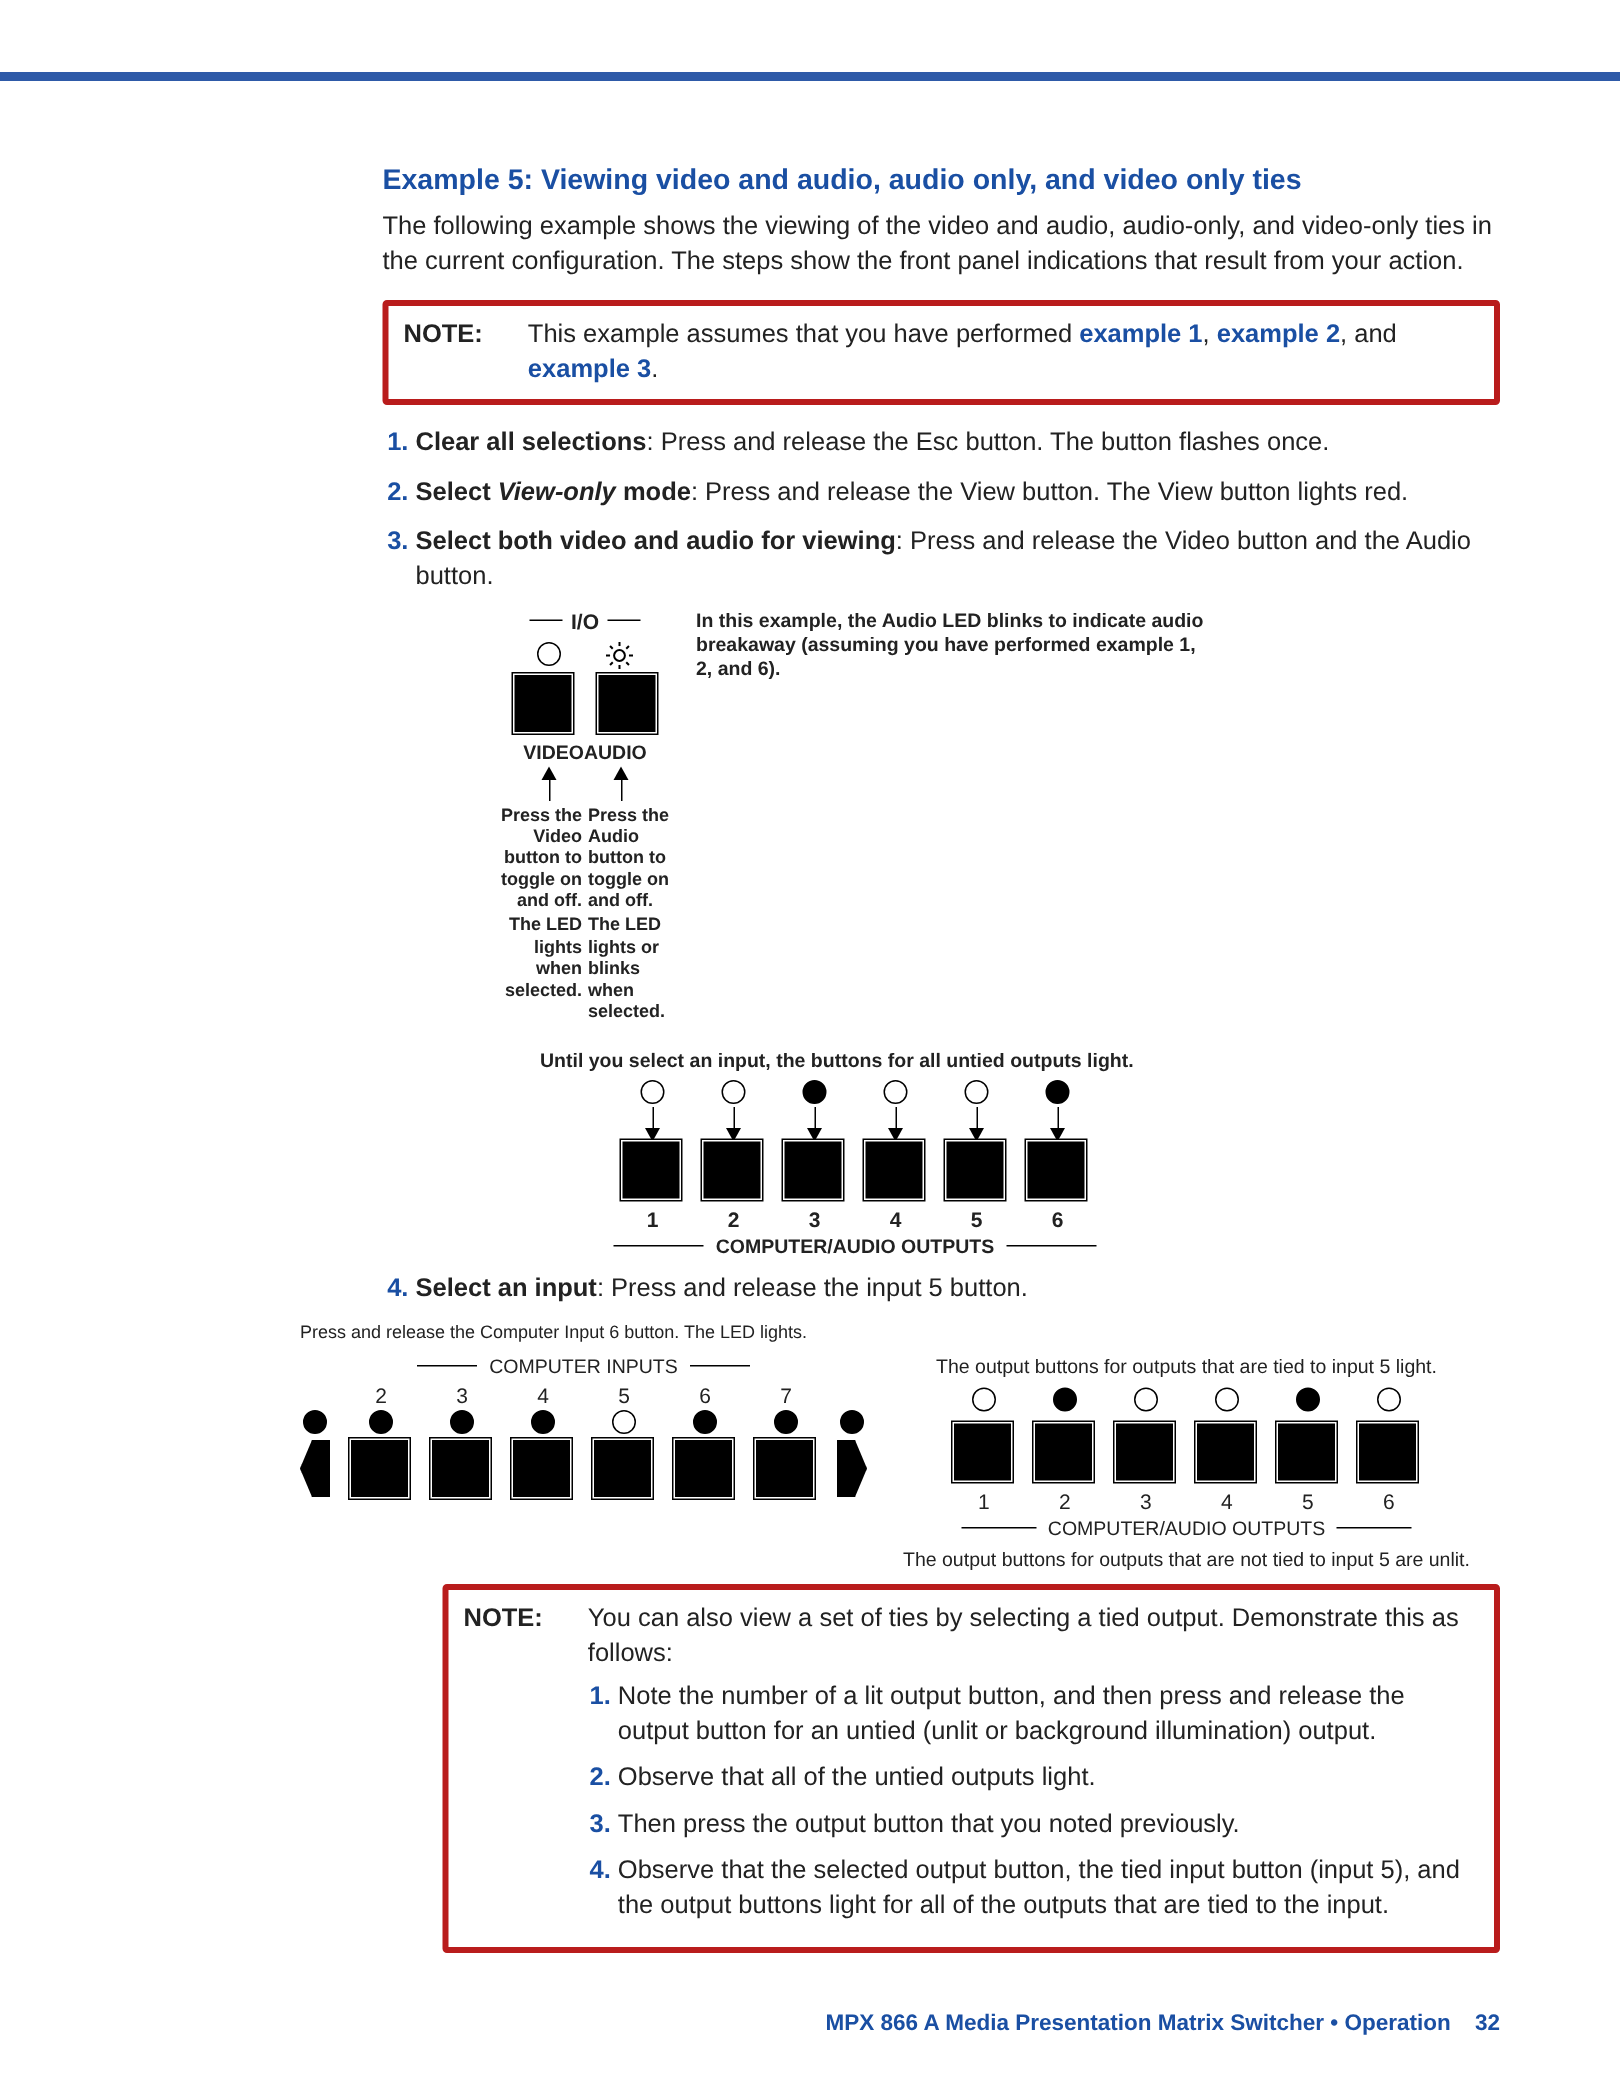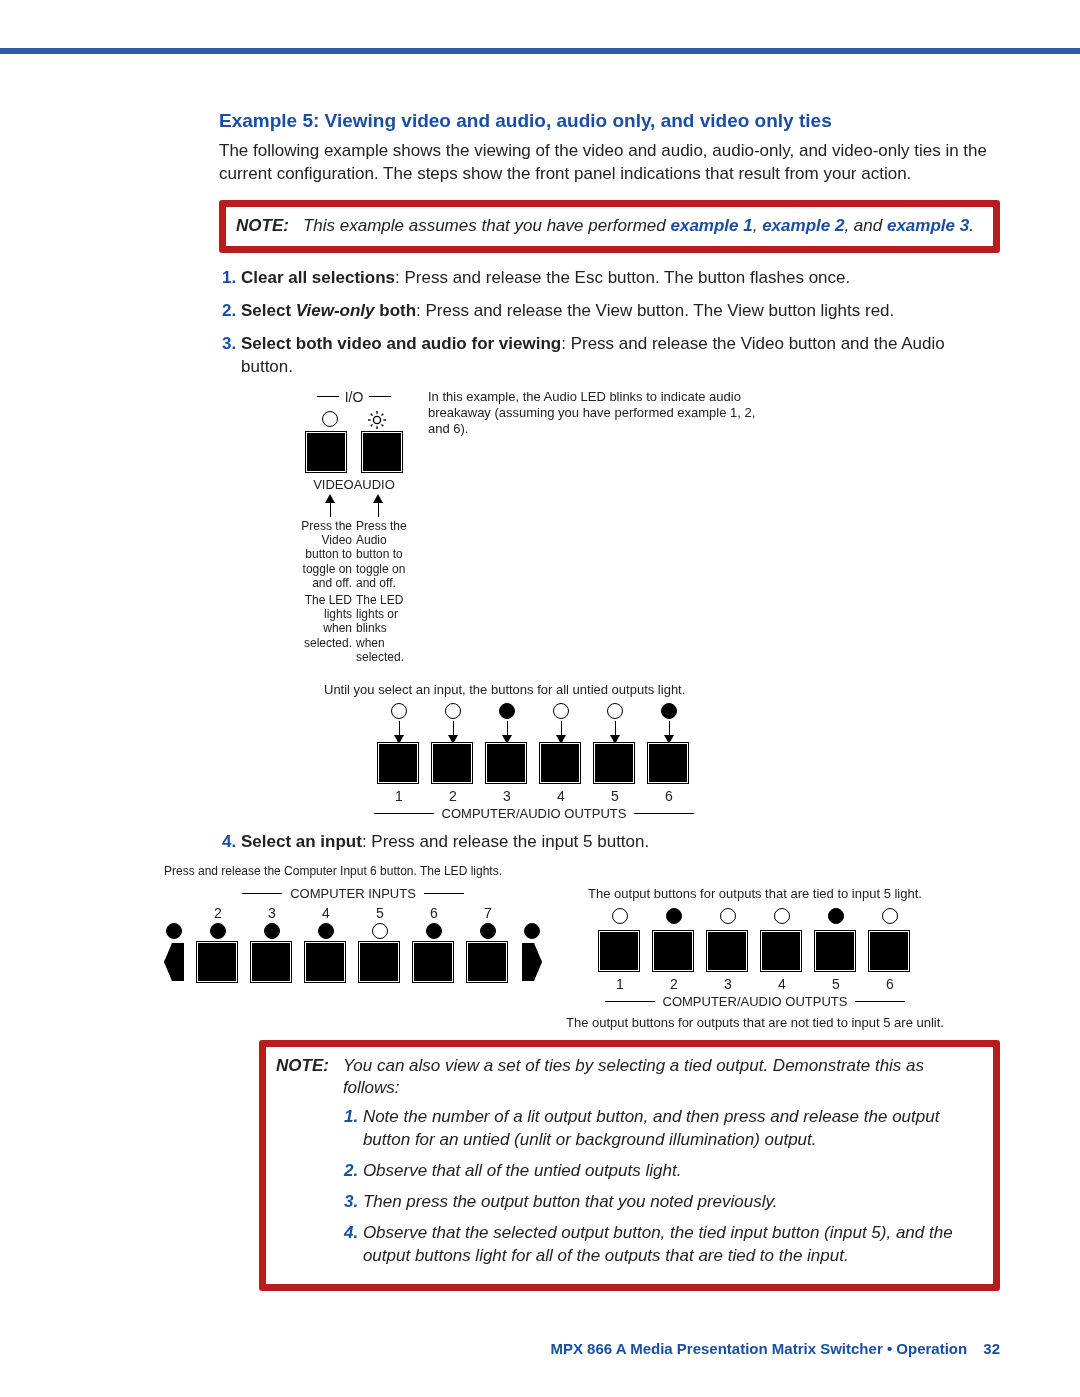--- a/index.html
+++ b/index.html
@@ -7,61 +7,61 @@
     font-family: "Segoe UI", "Helvetica Neue", Arial, sans-serif;
     font-size: 17px;
     color: #222;
     background: #fff;
   }
   .page {
     width: 1080px;
     height: 1397px;
     position: relative;
     box-sizing: border-box;
-    padding: 50px 80px 60px 64px;
+    padding: 50px 80px 60px 100px;
   }
   .topbar {
     position: absolute;
     left: 0; top: 48px;
     width: 100%;
     height: 6px;
     background: #2e5aa8;
   }
   .content {
     margin-left: 155px;
     margin-top: 60px;
   }
   h2.title {
     color: #1a4fa3;
     font-weight: 700;
     font-size: 19px;
     margin: 0 0 8px 0;
   }
   p { margin: 0 0 14px 0; line-height: 1.35; }
   .notebox {
-    border: 7px solid #b91c1c;
+    border: 4px solid #b91c1c;
     border-radius: 3px;
     padding: 8px 10px;
     margin: 6px 0 14px 0;
     display: flex;
-    gap: 14px;
+    gap: 30px;
     line-height: 1.35;
-    font-style: italic;
   }
   .notebox .lbl { font-weight: 700; white-space: nowrap; }
   .link { color: #1a4fa3; font-weight: 700; }
   ol.steps { margin: 0 0 10px 0; padding-left: 22px; }
   ol.steps > li { margin-bottom: 10px; line-height: 1.35; }
   ol.steps > li::marker { color: #1a4fa3; font-weight: 700; }
   .bold { font-weight: 700; }
   .ital { font-style: italic; }
 
   .diagram {
     margin: 6px 0 10px -45px;
     position: relative;
+    font-weight: bold;
   }
   .small { font-family: Arial, sans-serif; font-size: 13px; line-height: 1.25; }
   .tiny  { font-family: Arial, sans-serif; font-size: 12px; line-height: 1.2; }
 
   
   .io-row { display:flex; align-items:flex-start; }
   .io-panel { width: 120px; text-align:center; margin-left: 120px;}
   .io-header { display:flex; align-items:center; justify-content:center; gap:6px; font-family: Arial; font-size:14px; }
   .hrule { flex:0 0 22px; height:1px; background:#000; }
   .led-row { display:flex; justify-content:center; gap:30px; margin:6px 0 4px; }
@@ -145,21 +145,21 @@
 
     <div class="notebox">
       <span class="lbl">NOTE:</span>
       <span>
         <span>This example assumes that you have performed </span><span class="link">example 1</span><span>, </span><span class="link">example 2</span><span>, and </span><span class="link">example 3</span><span>.</span>
       </span>
     </div>
 
     <ol class="steps">
       <li><span class="bold">Clear all selections</span><span>: Press and release the Esc button. The button flashes once.</span></li>
-      <li><span class="bold">Select </span><span class="bold ital">View-only</span><span class="bold"> both</span><span>: Press and release the View button. The View button lights red.</span></li>
+      <li><span class="bold">Select </span><span class="bold ital">View-only</span><span class="bold"> mode</span><span>: Press and release the View button. The View button lights red.</span></li>
       <li><span class="bold">Select both video and audio for viewing</span><span>: Press and release the Video button and the Audio button.</span></li>
     </ol>
 
     <div class="diagram">
       <div class="io-row">
         <div class="io-panel">
           <div class="io-header">
               <span class="hrule"></span>
               <span>I/O</span>
               <span class="hrule"></span>

